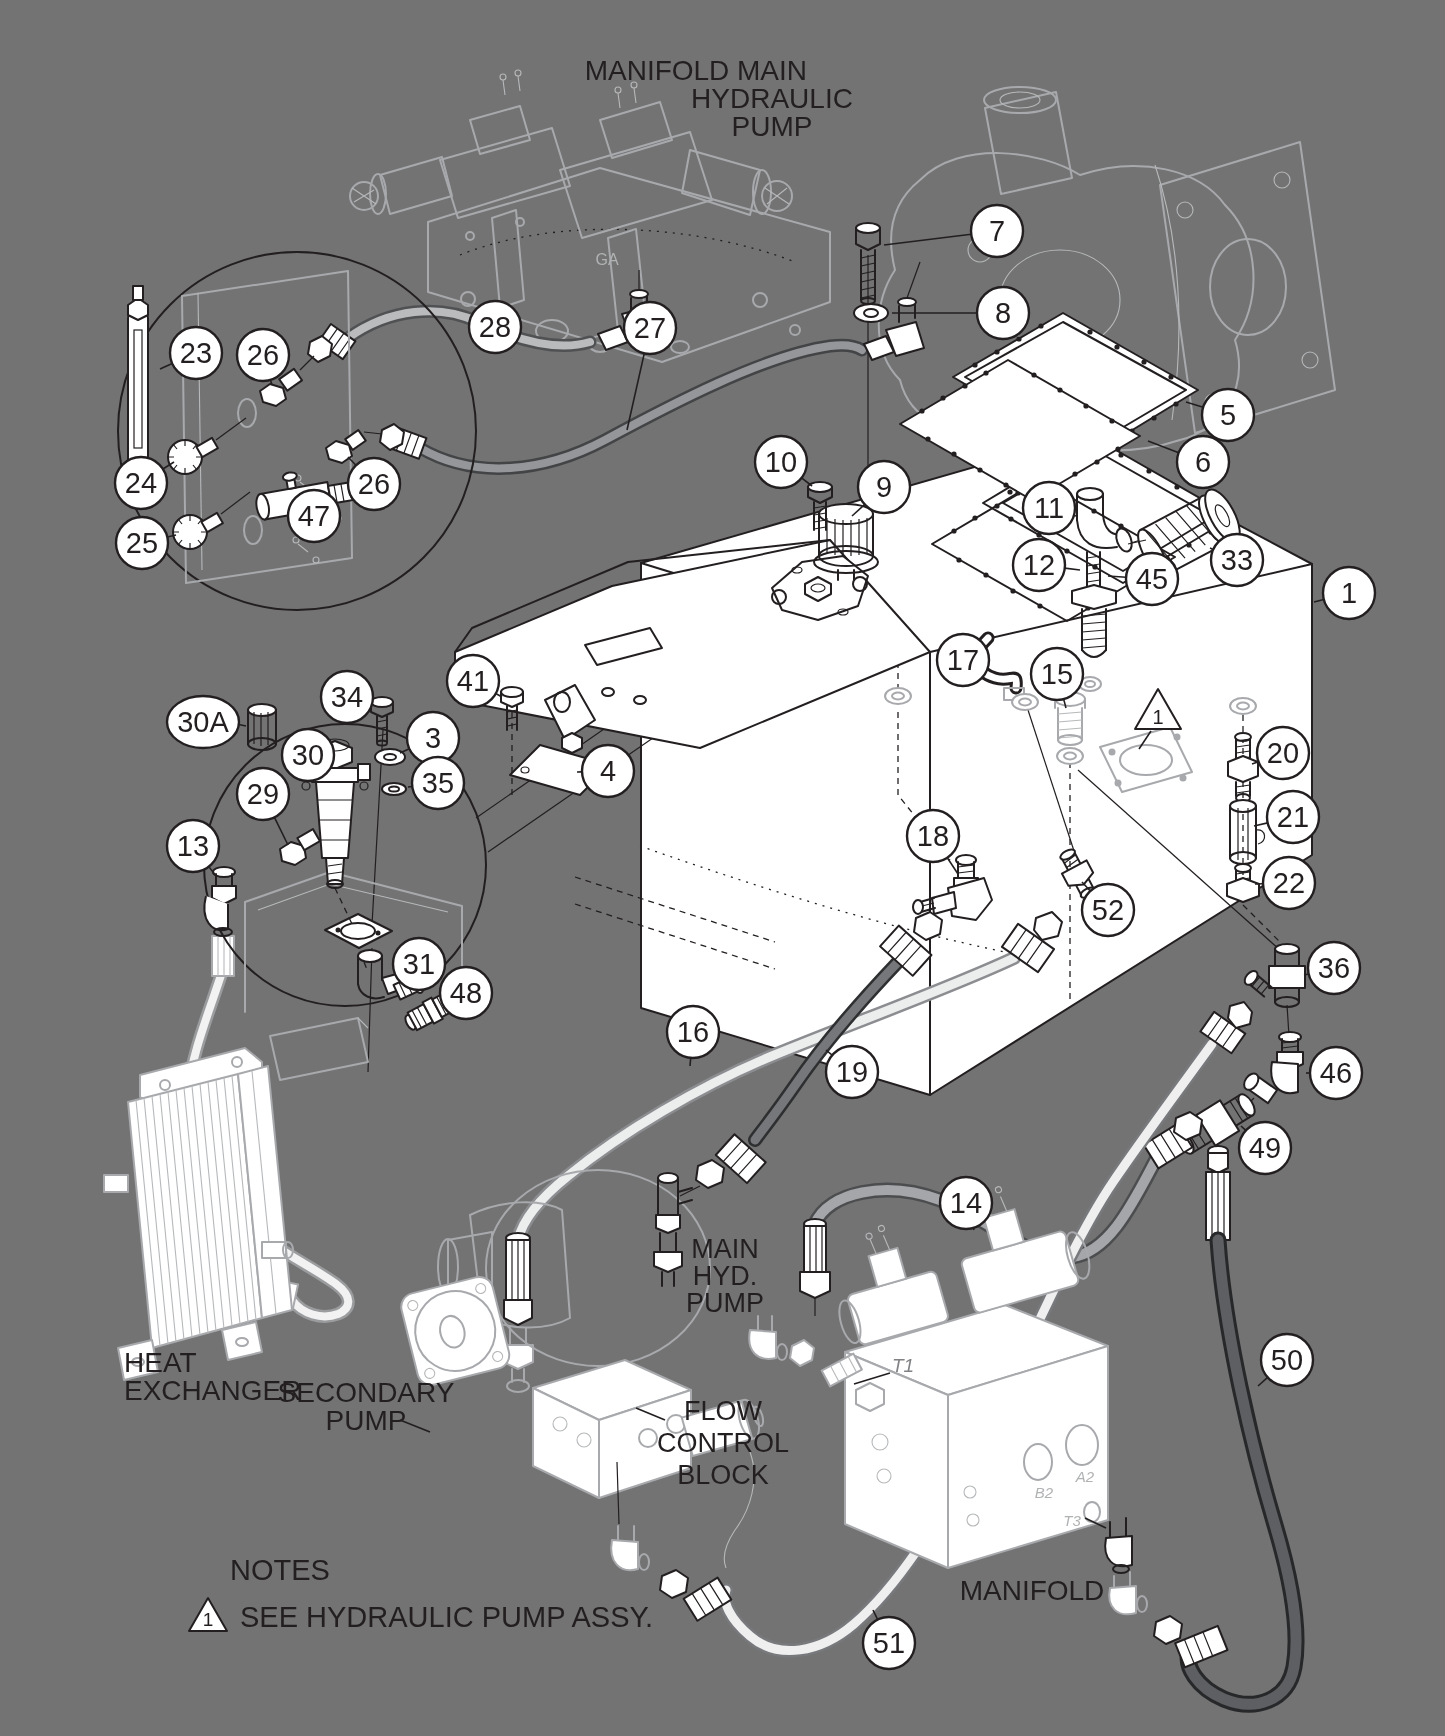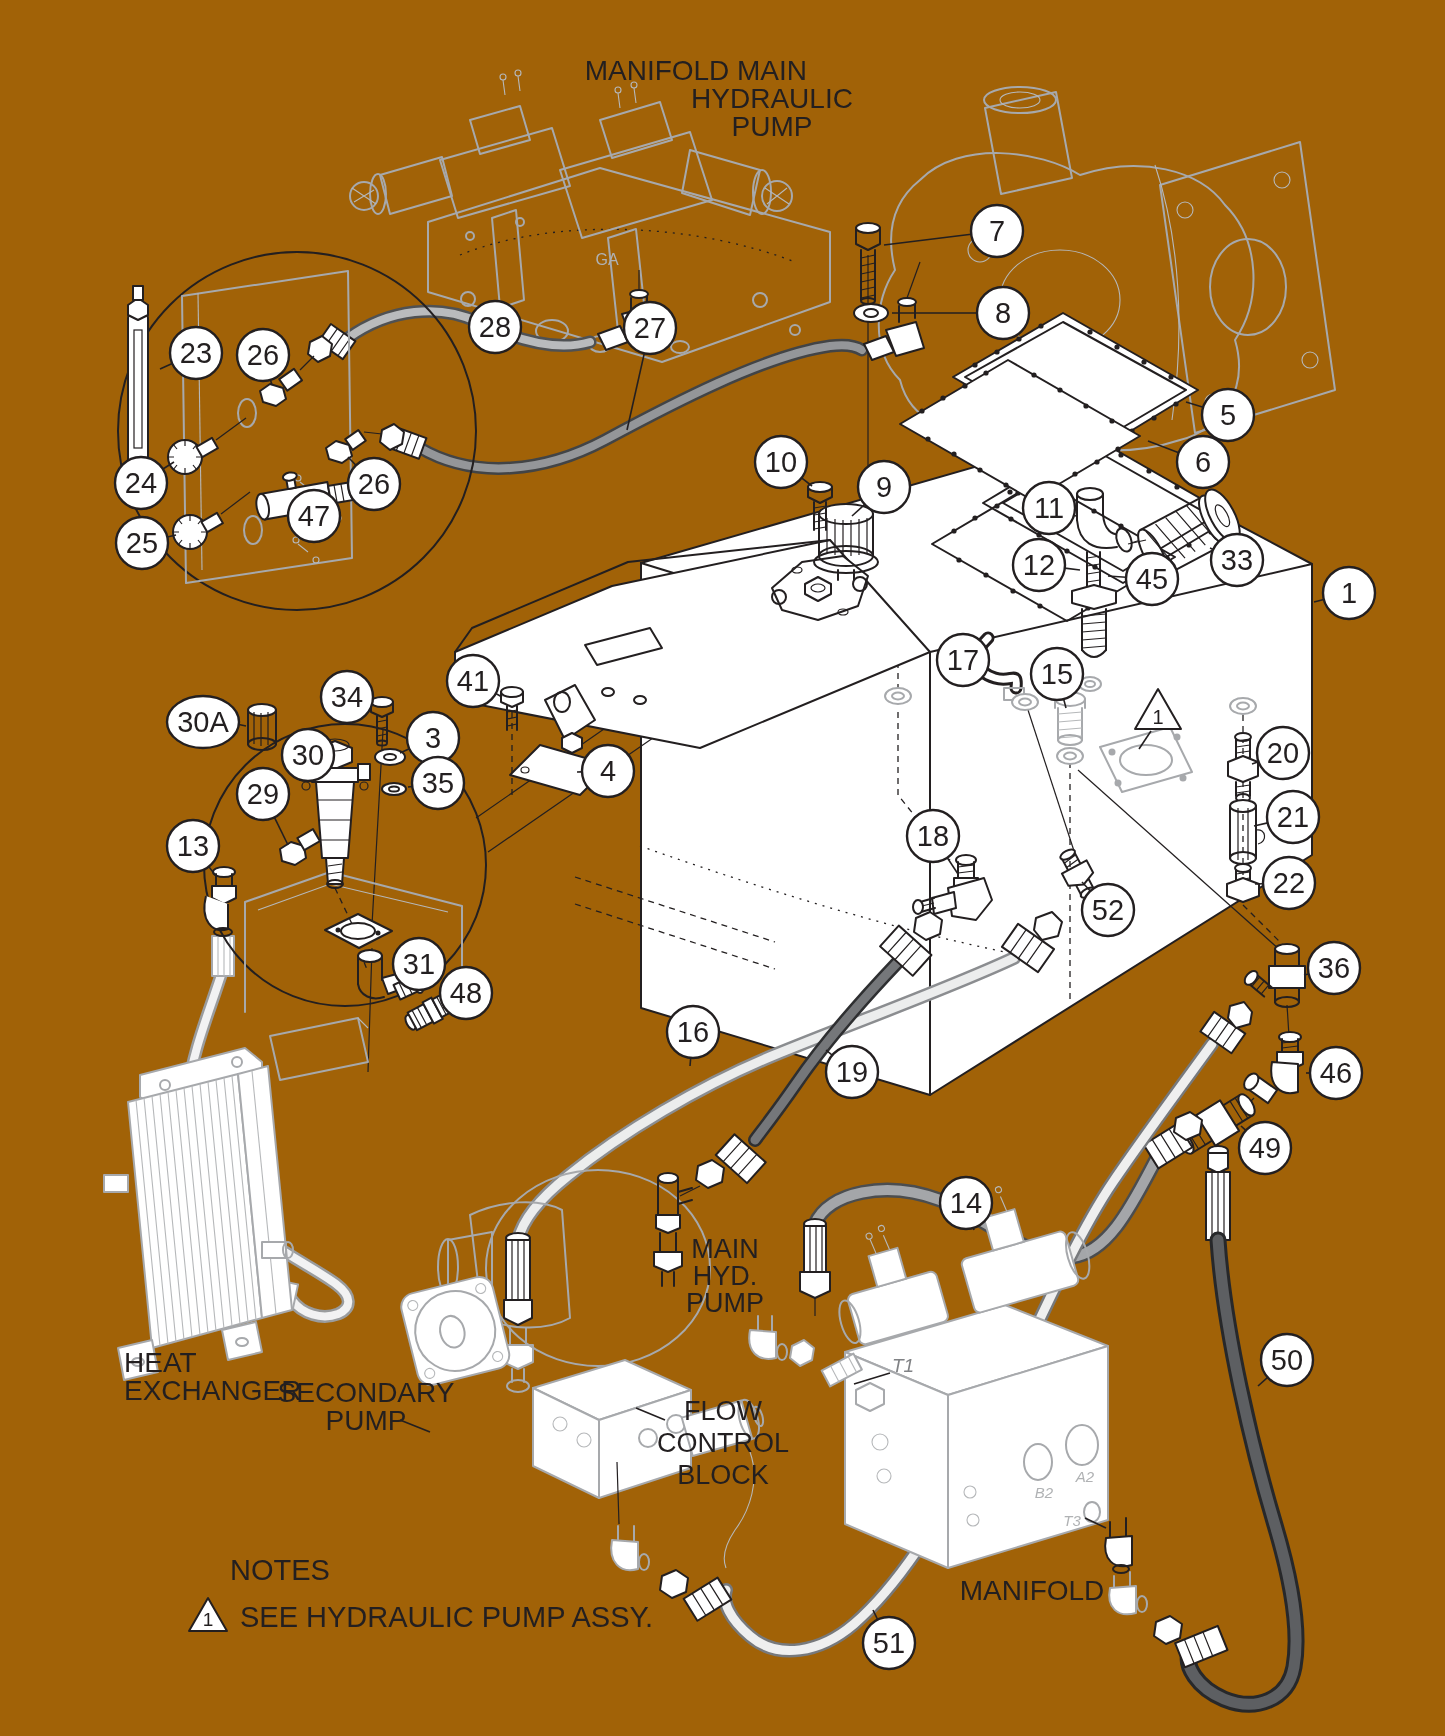--- a/index.html
+++ b/index.html
@@ -1,17 +1,17 @@
 <!DOCTYPE html>
 <html><head>
 <meta charset="utf-8">
 <style>
   html,body{margin:0;padding:0;background:#ffffff;}
   body{font-family:"Liberation Sans", sans-serif;}
-  #stage{position:relative;width:1445px;height:1736px;background:#a16207;overflow:hidden;}
+  #stage{position:relative;width:1445px;height:1736px;background:#737373;overflow:hidden;}
   svg{display:block;}
   .k {stroke:#231f20;fill:none;stroke-width:2;stroke-linejoin:round;stroke-linecap:round;}
   .kf{stroke:#231f20;fill:#ffffff;stroke-width:2;stroke-linejoin:round;}
   .kt{stroke:#231f20;fill:none;stroke-width:1.2;}
   .kd{stroke:#231f20;fill:none;stroke-width:1.3;stroke-dasharray:6 5;}
   .kp{stroke:#231f20;fill:none;stroke-width:1.3;stroke-dasharray:2 6;}
   .g {stroke:#a7a9ac;fill:none;stroke-width:2;stroke-linejoin:round;stroke-linecap:round;}
   .gf{stroke:#a7a9ac;fill:#ffffff;stroke-width:2;stroke-linejoin:round;}
   .gt{stroke:#b6b8ba;fill:none;stroke-width:1.1;}
   .dot{fill:#231f20;stroke:none;}

